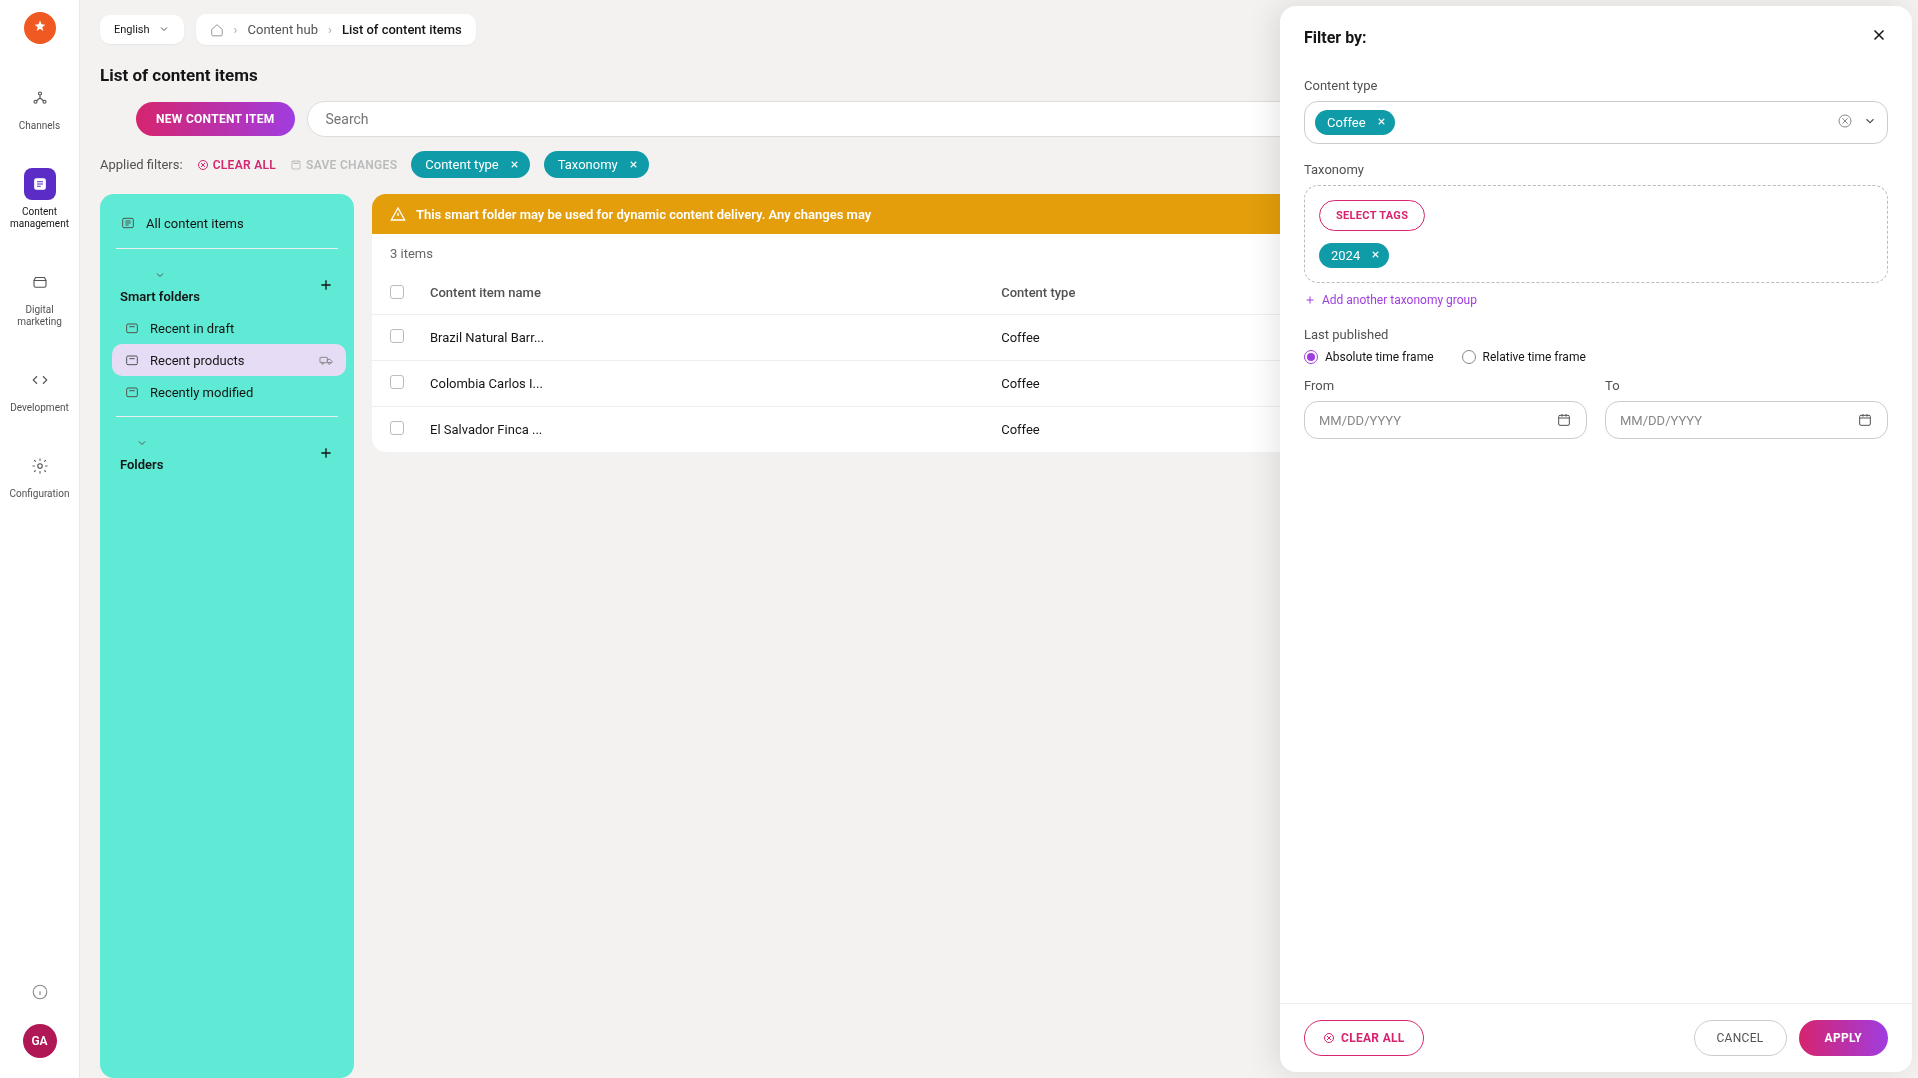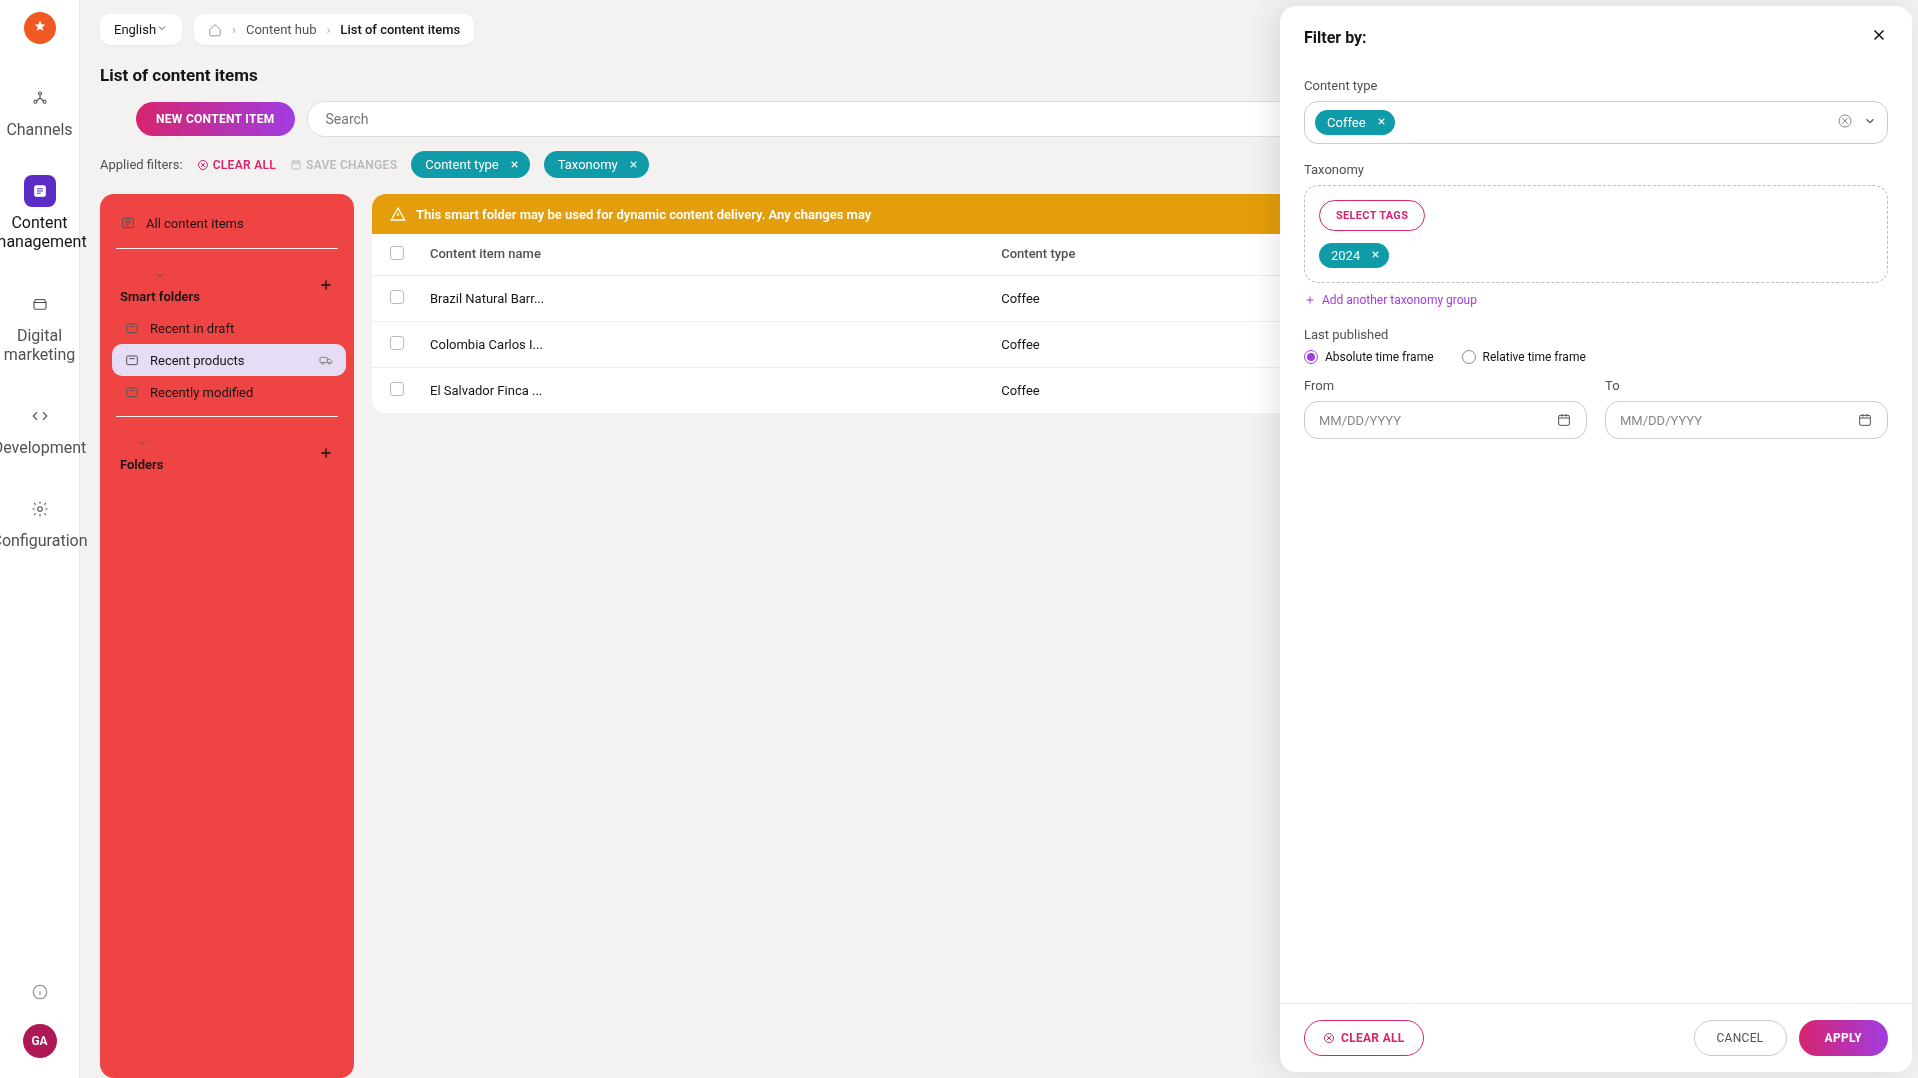--- a/index.html
+++ b/index.html
@@ -8,31 +8,31 @@
     
     
     .nav-sidebar { width: 80px; background: #fff; border-right: 1px solid #e8e8e8; display: flex; flex-direction: column; align-items: center; padding-top: 12px; }
     .logo { width: 32px; height: 32px; background: #f05a22; border-radius: 50%; display: flex; align-items: center; justify-content: center; margin-bottom: 28px; }
     .logo svg { width: 18px; height: 18px; fill: #fff; }
     .nav-item { display: flex; flex-direction: column; align-items: center; padding: 10px 4px; margin-bottom: 16px; cursor: pointer; width: 72px; }
     .nav-item-icon { width: 32px; height: 32px; border-radius: 8px; display: flex; align-items: center; justify-content: center; margin-bottom: 6px; }
     .nav-item.active .nav-item-icon { background: #5b2cc6; }
     .nav-item.active svg { stroke: #fff; fill: #fff; }
     .nav-item svg { width: 18px; height: 18px; stroke: #525252; fill: none; stroke-width: 1.5; }
-    .nav-item-label { font-size: 16px; color: #525252; text-align: center; line-height: 1.2; }
+    .nav-item-label { font-size: 10px; color: #525252; text-align: center; line-height: 1.2; }
     .nav-item.active .nav-item-label { color: #151515; }
     .nav-spacer { flex: 1; }
     .nav-bottom { display: flex; flex-direction: column; align-items: center; padding-bottom: 20px; }
     .info-icon { width: 32px; height: 32px; display: flex; align-items: center; justify-content: center; margin-bottom: 16px; cursor: pointer; }
     .avatar { width: 34px; height: 34px; border-radius: 50%; background: #b01855; color: #fff; display: flex; align-items: center; justify-content: center; font-size: 12px; font-weight: 600; cursor: pointer; }
     
     
     .main { flex: 1; display: flex; flex-direction: column; overflow: hidden; }
     .topbar { display: flex; align-items: center; padding: 14px 20px; gap: 12px; }
-    .lang-select { background: #fff; border: none; border-radius: 10px; padding: 8px 14px; display: flex; align-items: flex-start; gap: 0; cursor: pointer; font-size: 13px; box-shadow: 0 1px 2px rgba(0,0,0,0.05); }
+    .lang-select { background: #fff; border: none; border-radius: 10px; padding: 8px 14px; display: flex; align-items: flex-start; gap: 8px; cursor: pointer; font-size: 11px; box-shadow: 0 1px 2px rgba(0,0,0,0.05); }
     .breadcrumb { background: #fff; border-radius: 10px; padding: 8px 14px; display: flex; align-items: center; gap: 10px; font-size: 13px; box-shadow: 0 1px 2px rgba(0,0,0,0.05); }
     .breadcrumb-sep { color: #aaa; }
     .breadcrumb-link { color: #525252; cursor: pointer; }
     .breadcrumb-current { color: #151515; font-weight: 500; }
     
     .page-header { padding: 6px 20px 16px; }
     .page-title { font-size: 17px; font-weight: 700; }
     
     .actions-row { display: flex; align-items: center; padding: 0 20px 14px; gap: 12px; margin-left: 36px; }
     .btn-primary { background: linear-gradient(90deg, #d6246e, #a03de0); color: #fff; border: none; border-radius: 20px; padding: 10px 20px; font-size: 12px; font-weight: 700; letter-spacing: 0.3px; cursor: pointer; }
@@ -41,21 +41,21 @@
     .filters-row { display: flex; align-items: center; padding: 0 20px 16px; gap: 14px; font-size: 13px; }
     .filters-label { color: #525252; }
     .clear-all { color: #d6246e; font-size: 12px; font-weight: 600; letter-spacing: 0.3px; cursor: pointer; display: flex; align-items: center; gap: 4px; }
     .save-changes { color: #bbb; font-size: 12px; font-weight: 600; letter-spacing: 0.3px; display: flex; align-items: center; gap: 4px; }
     .filter-chip { background: #0f9ba8; color: #fff; border-radius: 14px; padding: 6px 10px 6px 14px; display: flex; align-items: center; gap: 10px; font-size: 13px; cursor: pointer; }
     .chip-close { display: inline-flex; }
     
     .content-row { display: flex; flex: 1; padding: 0 20px; gap: 18px; overflow: hidden; }
     
     
-    .folders-panel { width: 254px; background: #ef4444; border-radius: 14px; padding: 12px 8px; }
+    .folders-panel { width: 254px; background: #5eead4; border-radius: 14px; padding: 12px 8px; }
     .folder-item { display: flex; align-items: center; gap: 10px; padding: 9px 12px; border-radius: 10px; cursor: pointer; font-size: 13px; }
     .folder-item svg { width: 16px; height: 16px; stroke: #525252; fill: none; stroke-width: 1.5; }
     .folder-section { display: flex; align-items: center; justify-content: space-between; padding: 12px 12px 8px; }
     .folder-section-left { display: flex; align-items: center; gap: 8px; font-size: 13px; font-weight: 600; flex-direction: column; }
     .folder-add { cursor: pointer; }
     .folder-subitem { display: flex; align-items: center; justify-content: space-between; padding: 8px 12px 8px 12px; border-radius: 10px; cursor: pointer; font-size: 13px; margin-left: 4px; }
     .folder-subitem.active { background: #e6dcf5; }
     .folder-subitem-left { display: flex; align-items: center; gap: 10px; }
     .folder-divider { border-top: 1px solid #eee; margin: 8px 8px; }
     
@@ -305,20 +305,21 @@
       </div>
 
       <div class="table-area">
         <div class="warning-banner">
           <svg width="16" height="16" viewBox="0 0 24 24" fill="none" stroke="#fff" stroke-width="2">
               <path d="M12 3l10 18H2z"></path>
               <path d="M12 10v5m0 2h.01"></path>
             </svg>
           <span>This smart folder may be used for dynamic content delivery. Any changes may</span>
         </div>
+        <div class="count-row">3 items</div>
         <div class="table-header">
           <div><span class="checkbox"></span></div>
           <div class="col-name">Content item name</div>
           <div class="col-type">Content type</div>
           <div class="col-status">Status</div>
         </div>
         <div class="table-row">
           <div><span class="checkbox"></span></div>
           <div class="col-name">Brazil Natural Barr...</div>
           <div class="col-type">Coffee</div>

